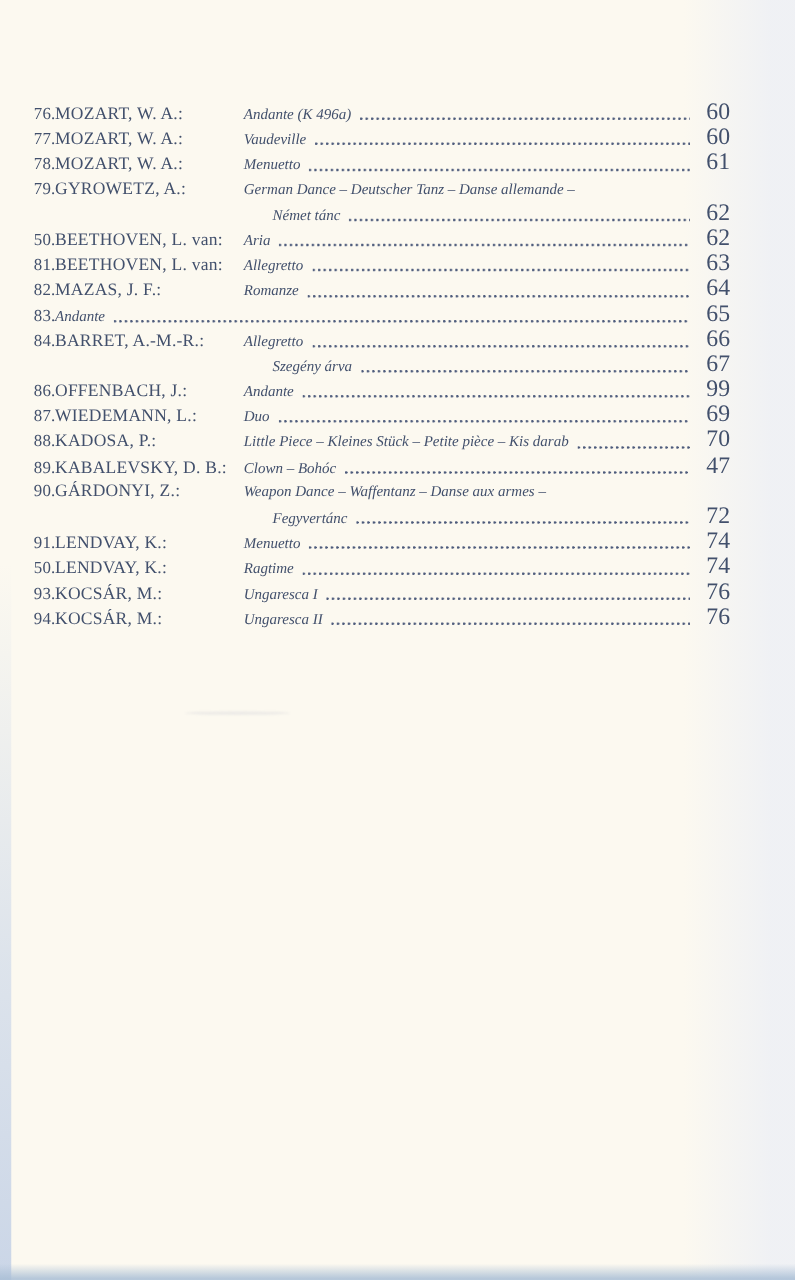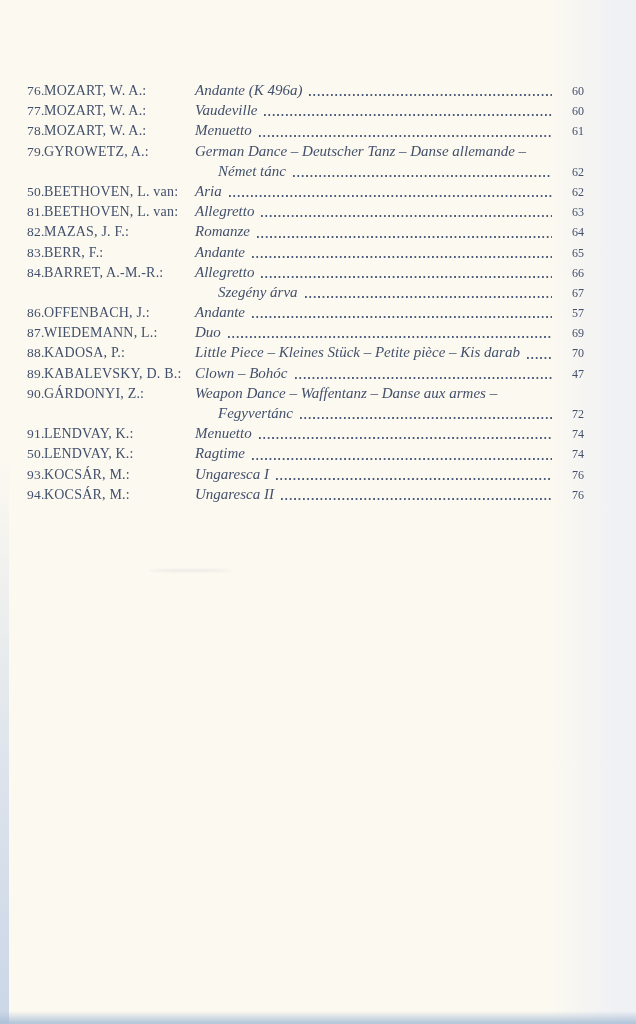--- a/index.html
+++ b/index.html
@@ -33,37 +33,37 @@
     letter-spacing: 0.2px;
   }
   .composer {
     flex: none; width: 151px;
     font-size: 14px;
     letter-spacing: 0.2px;
   }
   .title {
     flex: none;
     font-style: italic;
-    font-size: 15px;
+    font-size: 12px;
   }
   .title-cont { margin-left: 23px; font-style: italic; }
   .leader {
     flex: 1;
     align-self: flex-end;
     height: 2px;
     margin: 0 6px 4px 7px;
     background-image: radial-gradient(circle at 1px 1px, #4d5b7b 0.85px, rgba(77,91,123,0) 1.15px);
     background-size: 4.4px 2px;
     background-repeat: repeat-x;
     background-position: left bottom;
   }
   .pg {
     flex: none; width: 26px;
     text-align: right;
-    font-size: 12px;
+    font-size: 19px;
   }
   .left-band {
     position: absolute; left: 0; top: 44%; bottom: 0; width: 9px;
     background: linear-gradient(180deg, rgba(203,214,236,0) 0%, rgba(196,210,232,0.55) 55%, rgba(186,202,228,0.75) 100%);
     pointer-events: none;
   }
   .bottom-band {
     position: absolute; left: 0; right: 0; bottom: 0; height: 13px;
     background: linear-gradient(180deg, rgba(178,197,218,0) 0%, rgba(170,191,214,0.85) 90%);
     pointer-events: none;
@@ -152,21 +152,20 @@
       <span class="composer">MAZAS, J. F.:</span>
       <span class="title">Romanze</span>
       <span class="leader"></span>
       <span class="pg">64</span>
     </div>
 
   </div>
       <div class="row">
     <div class="line">
       <span class="num">83.</span>
-      <span class="composer">BERR, F.:</span>
       <span class="title">Andante</span>
       <span class="leader"></span>
       <span class="pg">65</span>
     </div>
 
   </div>
       <div class="row">
     <div class="line">
       <span class="num">84.</span>
       <span class="composer">BARRET, A.-M.-R.:</span>
@@ -184,21 +183,21 @@
       <span class="leader"></span>
       <span class="pg">67</span>
     </div>
   </div>
       <div class="row">
     <div class="line">
       <span class="num">86.</span>
       <span class="composer">OFFENBACH, J.:</span>
       <span class="title">Andante</span>
       <span class="leader"></span>
-      <span class="pg">57</span>
+      <span class="pg">99</span>
     </div>
 
   </div>
       <div class="row">
     <div class="line">
       <span class="num">87.</span>
       <span class="composer">WIEDEMANN, L.:</span>
       <span class="title">Duo</span>
       <span class="leader"></span>
       <span class="pg">69</span>

